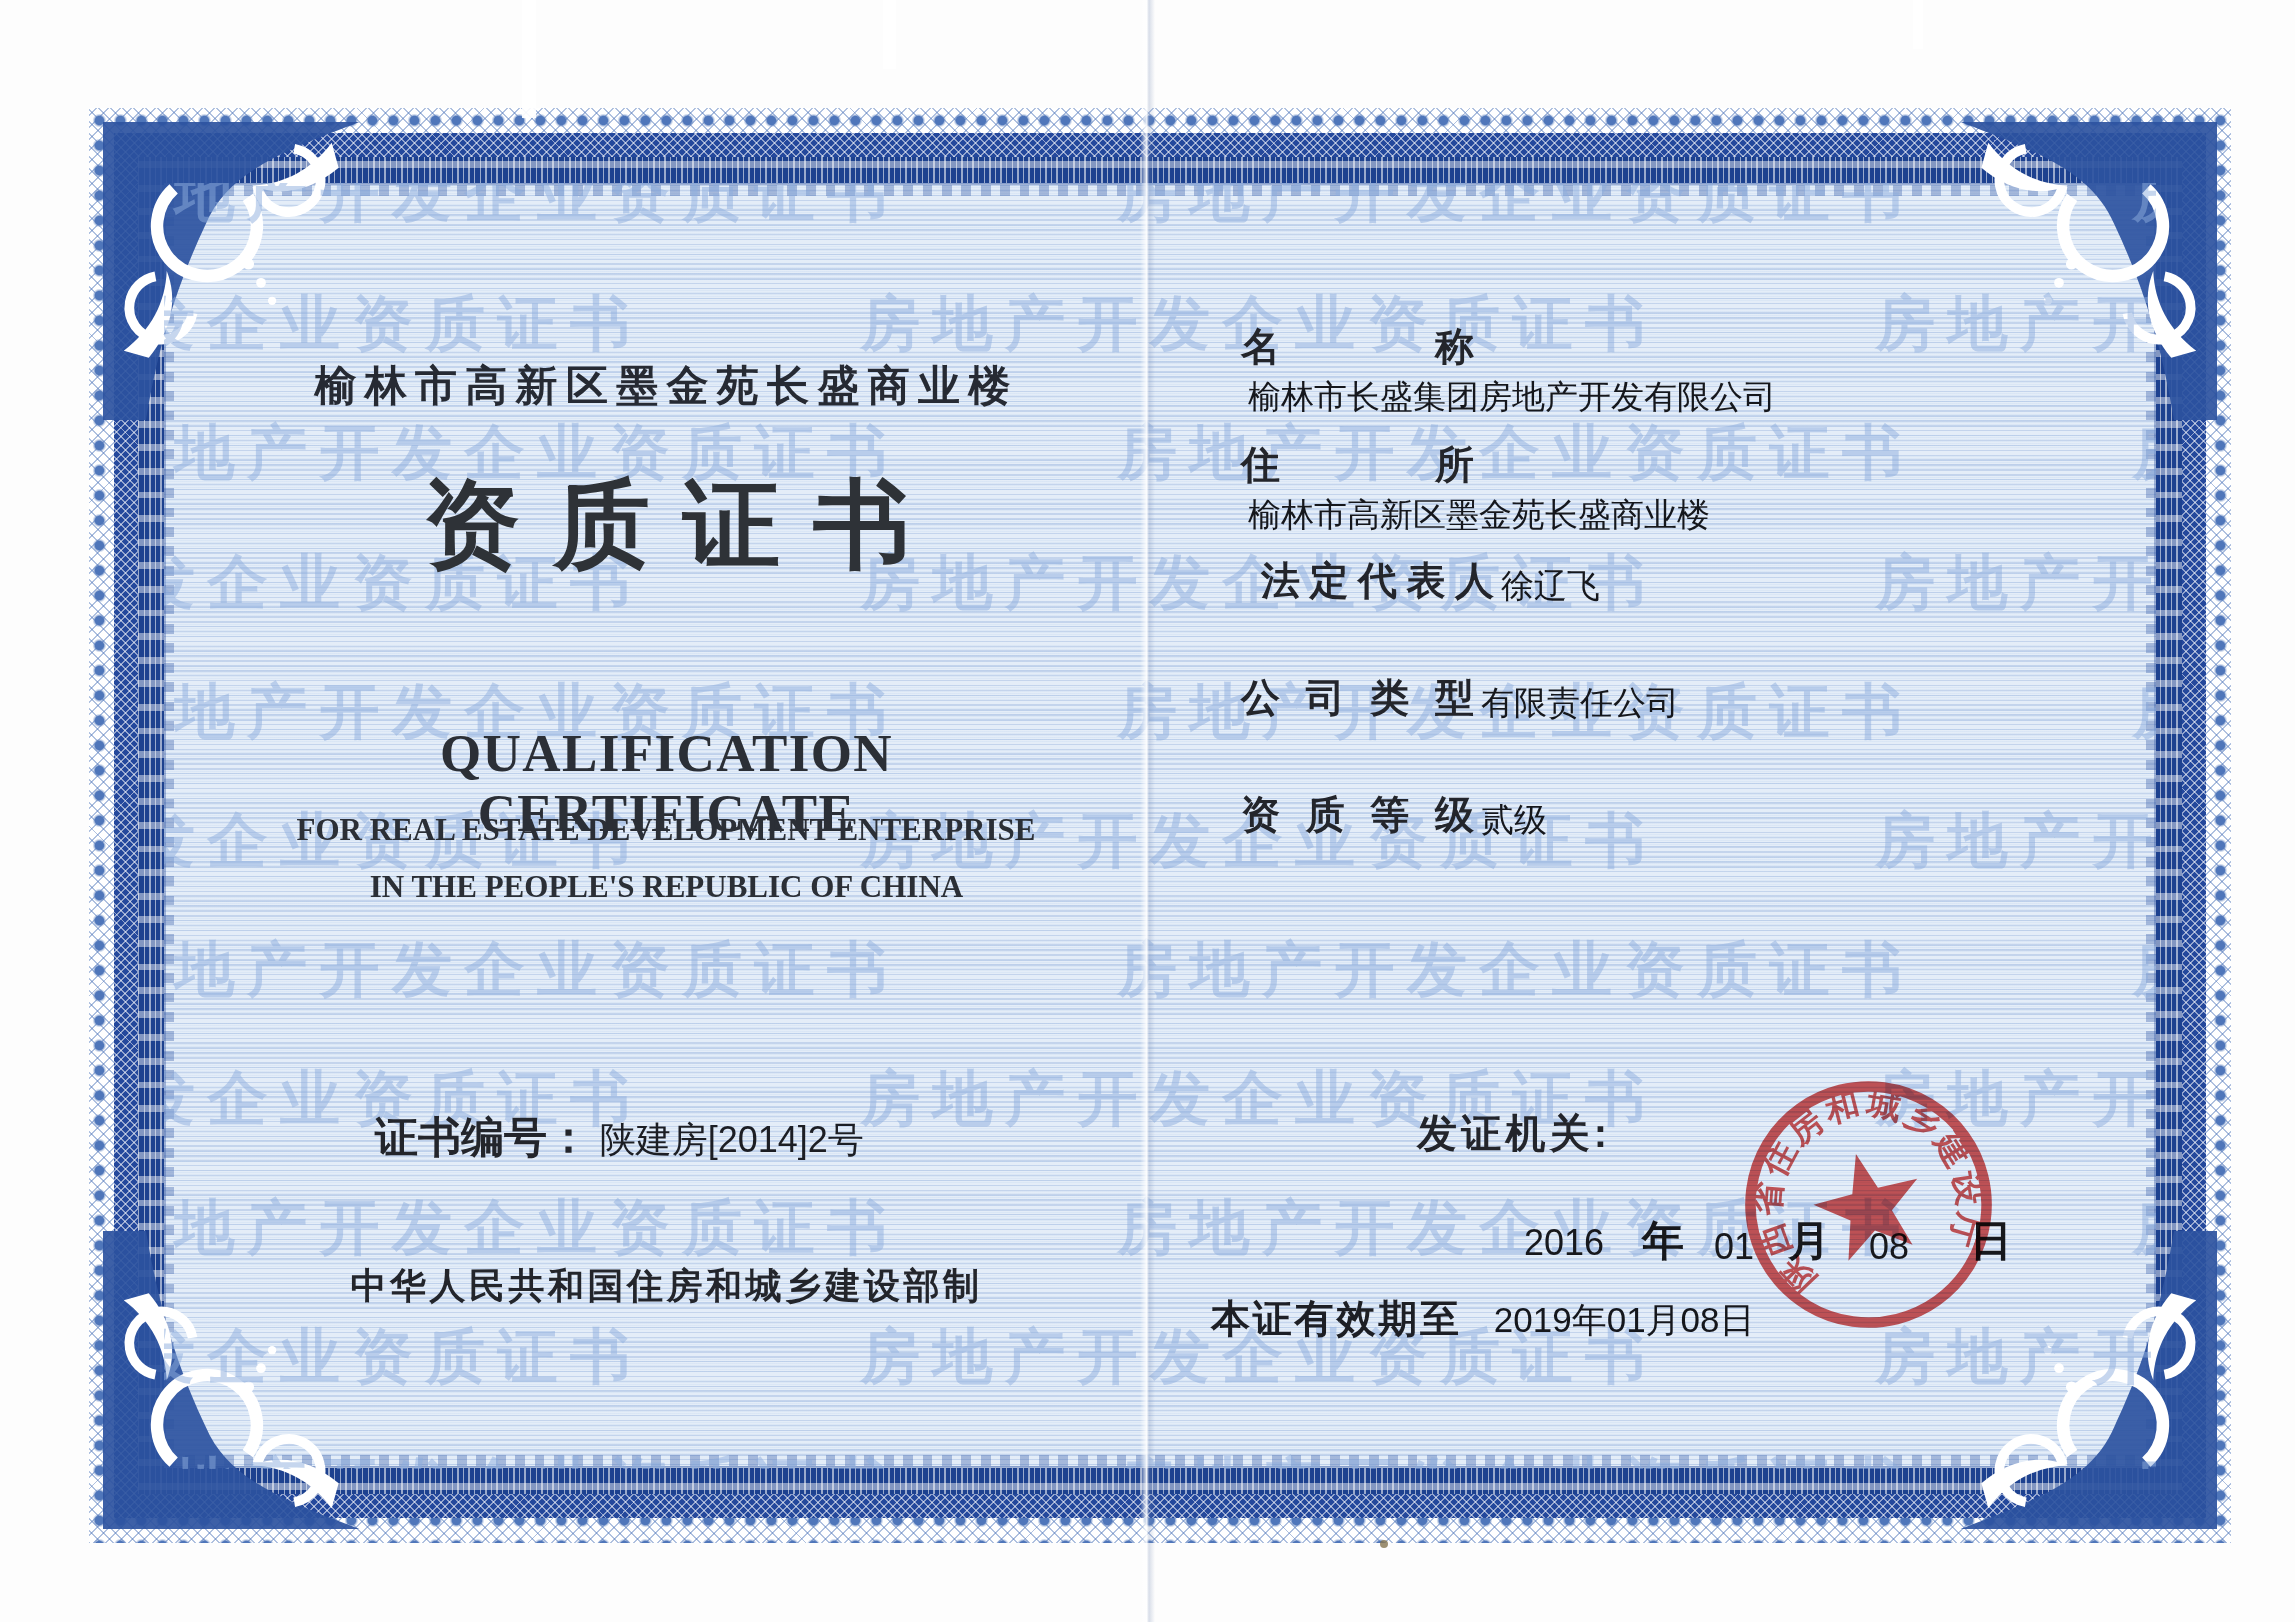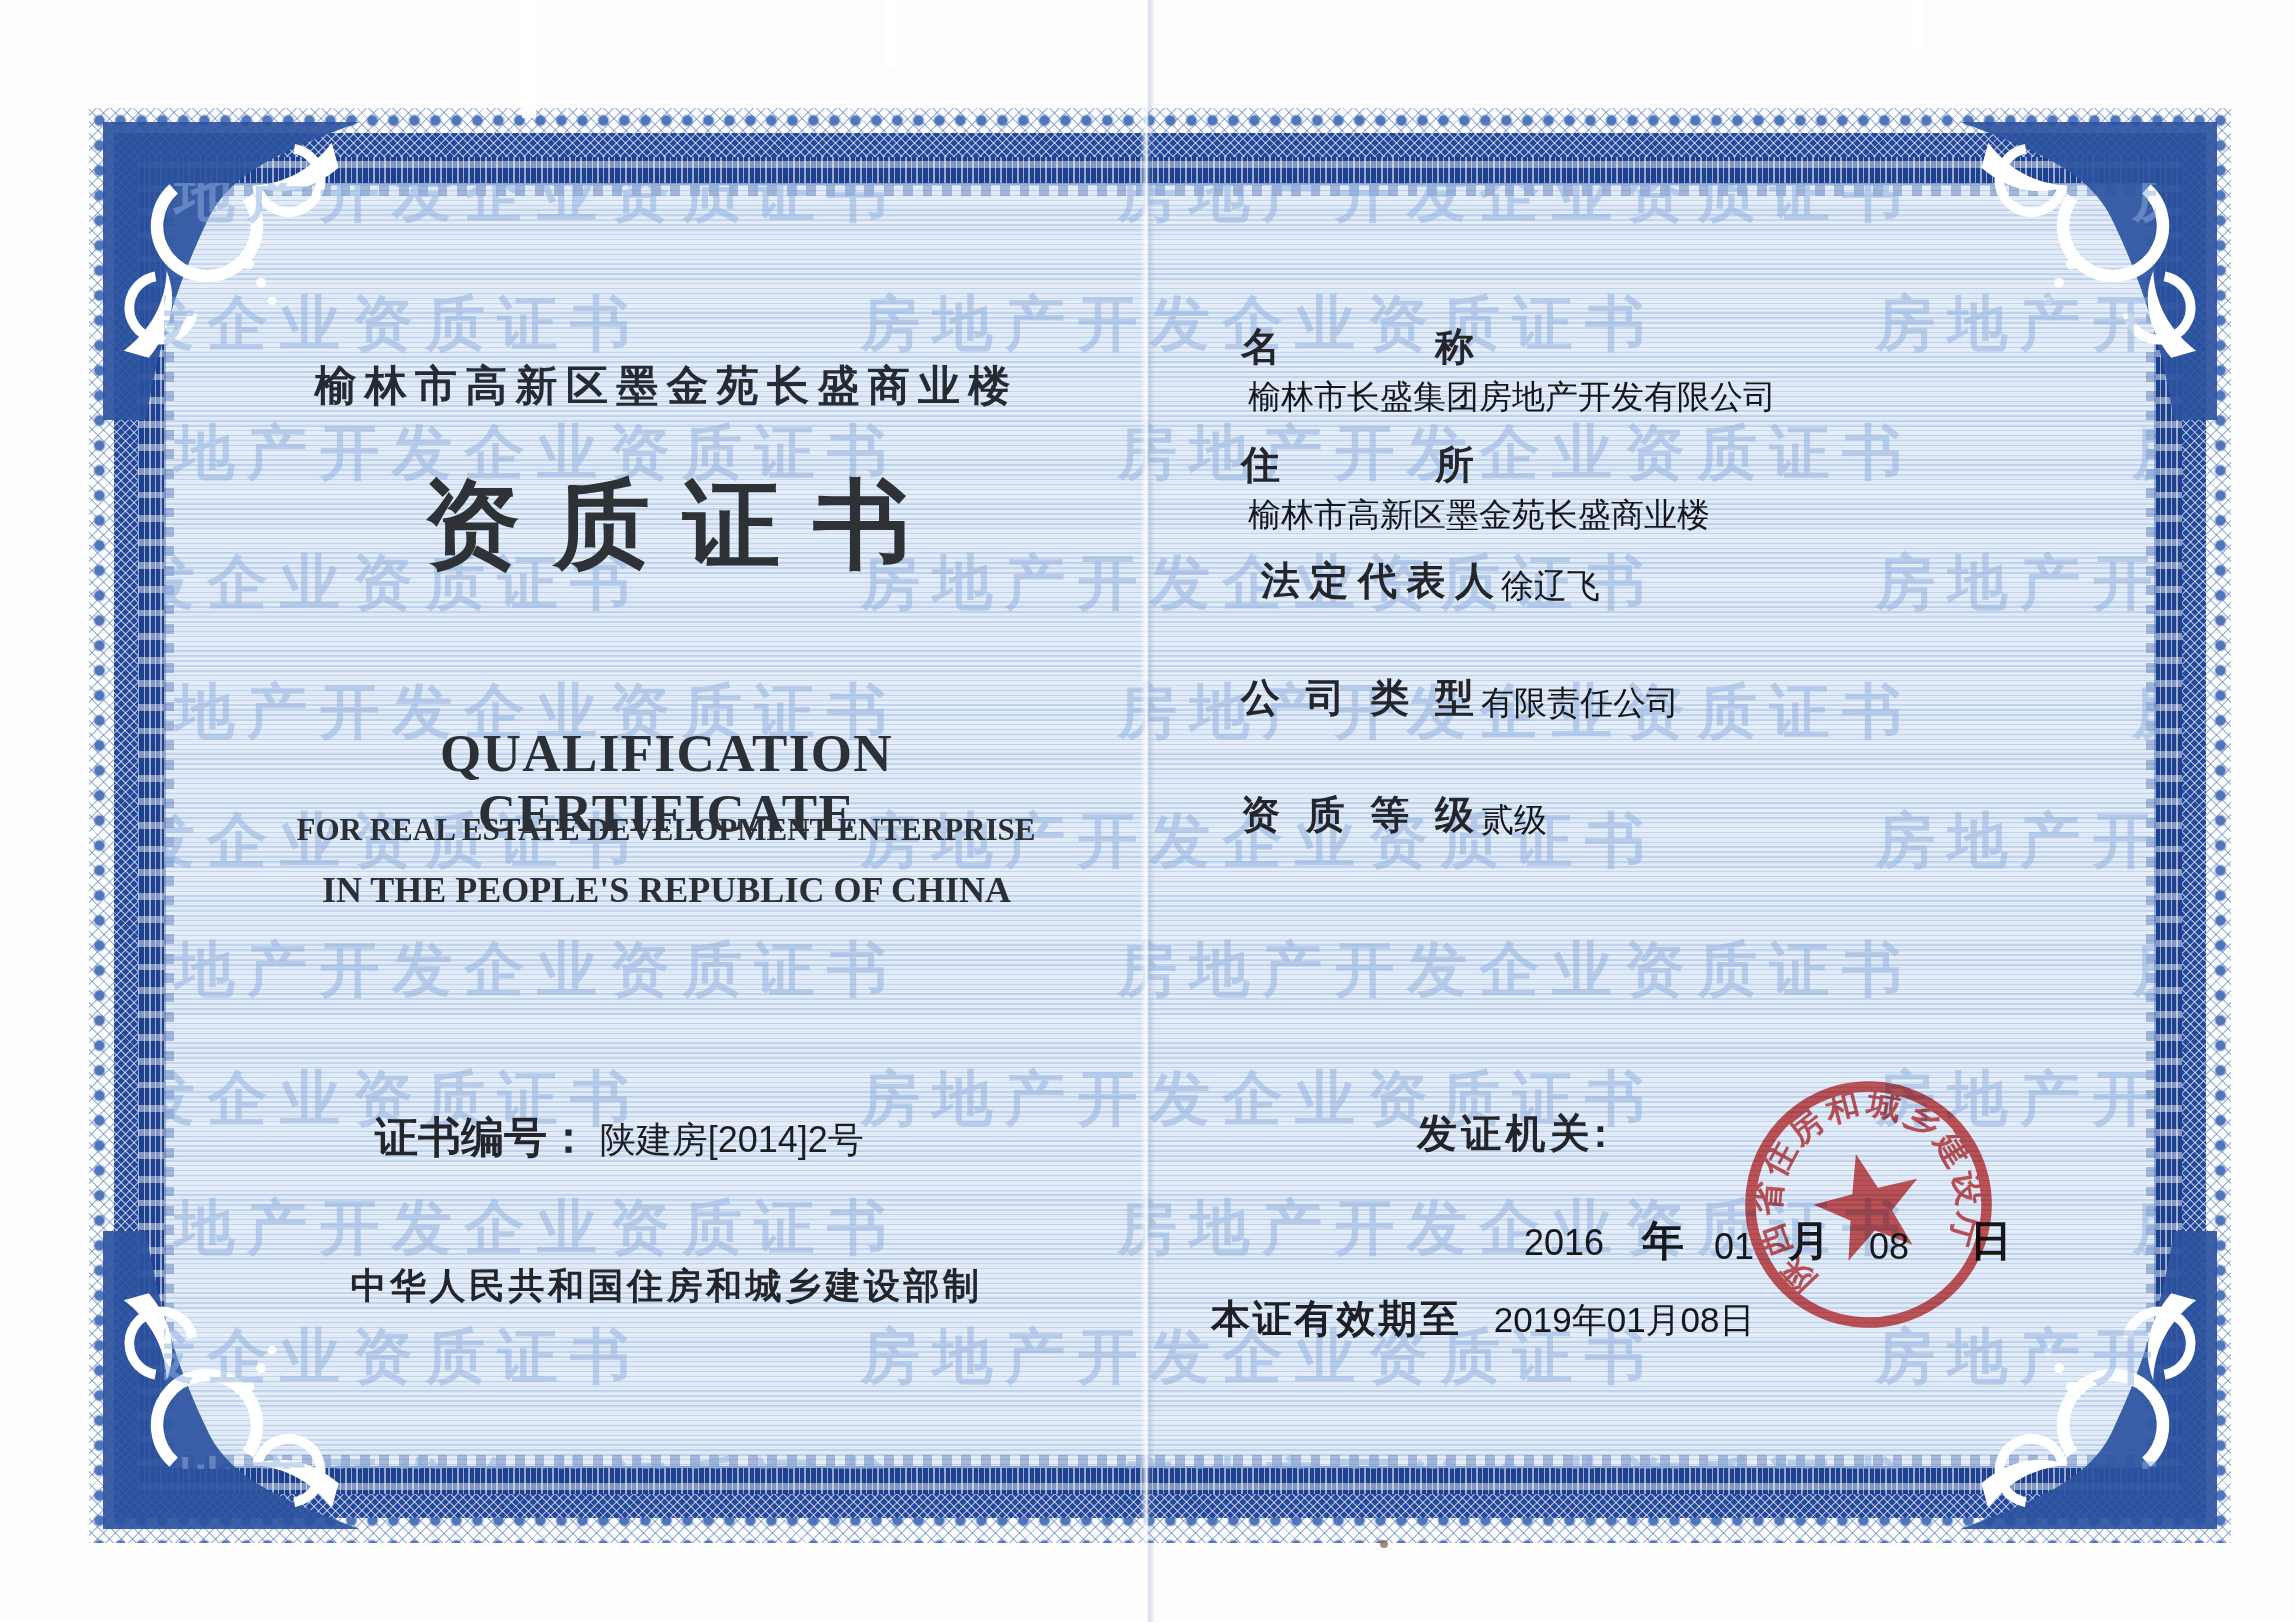--- a/index.html
+++ b/index.html
@@ -56,21 +56,21 @@
 
   
   .t{position:absolute;color:#23262d;}
   .center{text-align:center;}
   .cn-serif{font-family:"Liberation Serif", serif;font-weight:700;}
   .hei{font-family:"Liberation Sans", sans-serif;}
   .title-cn{left:278px;top:358px;width:777px;font-size:42px;letter-spacing:8.3px;color:#262a33;}
   .title-main{left:278px;top:461px;width:777px;font-size:97px;font-weight:700;letter-spacing:33px;text-indent:33px;color:#2e3237;}
   .en1{left:278px;top:723px;width:777px;font-size:53px;letter-spacing:1.4px;color:#2b2f36;}
   .en2{left:239px;top:812px;width:854px;font-size:31px;color:#2b2f36;}
-  .en3{left:278px;top:869px;width:777px;font-size:36px;color:#2b2f36;}
+  .en3{left:278px;top:869px;width:777px;font-size:31px;color:#2b2f36;}
   .certno{left:375px;top:1109px;display:flex;align-items:baseline;}
   .certno .lbl{font-weight:700;font-size:43px;color:#23252b;}
   .certno .val{font-size:36px;margin-left:9.7px;color:#1c1e24;}
   .imprint{left:278px;top:1262px;width:777px;font-size:36px;font-weight:700;letter-spacing:3.5px;color:#23252b;}
 
   .field{position:absolute;left:1241px;display:flex;align-items:flex-start;}
   .field .lbl{width:233px;font-weight:700;font-size:39px;color:#23252b;line-height:1.15;
     text-align:justify;text-align-last:justify;}
   .field .val{margin-left:7px;padding-top:4.9px;font-size:33px;color:#15171c;white-space:nowrap;}
   .f0{top:325px;flex-direction:column;} .f1{top:443px;flex-direction:column;} .f2{top:559px;margin-left:20px;} .f3{top:676px;} .f4{top:793px;}

